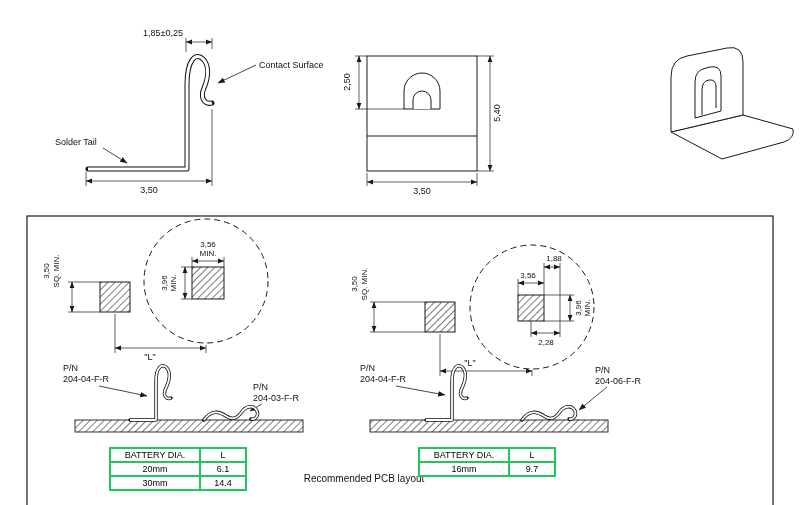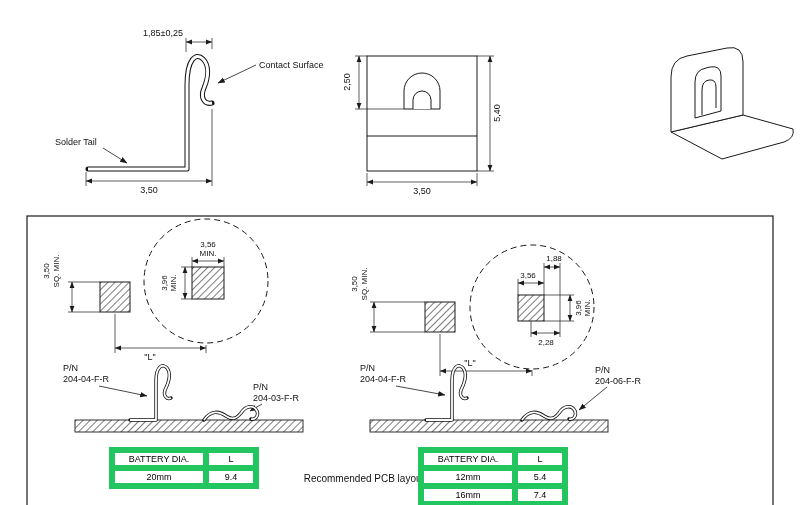--- a/index.html
+++ b/index.html
@@ -17,21 +17,21 @@
   .dim  { stroke:#1a1a1a; stroke-width:0.7; fill:none; marker-start:url(#arr); marker-end:url(#arr); }
   .lead { stroke:#1a1a1a; stroke-width:0.8; fill:none; marker-end:url(#arr); }
   .dash { stroke:#1a1a1a; stroke-width:1; fill:none; stroke-dasharray:6 4; }
   .metal-o  { stroke:#111; stroke-width:5;   fill:none; stroke-linejoin:round; stroke-linecap:round; }
   .metal-i  { stroke:#fff; stroke-width:3;   fill:none; stroke-linejoin:round; stroke-linecap:butt; }
   .metal-o2 { stroke:#111; stroke-width:3.4; fill:none; stroke-linejoin:round; stroke-linecap:round; }
   .metal-i2 { stroke:#fff; stroke-width:1.8; fill:none; stroke-linejoin:round; stroke-linecap:butt; }
   .pad  { fill:url(#hatch); stroke:#1a1a1a; stroke-width:1; }
   .pcb  { fill:url(#hatch); stroke:#1a1a1a; stroke-width:0.9; }
   .spec-table { position:absolute; border-collapse:collapse; background:#fff; font-size:9px; color:#000; }
-  .spec-table th, .spec-table td { border:6px solid #22c55e; padding:0 4px; height:12px;
+  .spec-table th, .spec-table td { border:2px solid #22c55e; padding:0 4px; height:12px;
       text-align:center; font-weight:normal; line-height:12px; white-space:nowrap; }
   .spec-table th:first-child, .spec-table td:first-child { width:80px; }
   .spec-table th:last-child,  .spec-table td:last-child  { width:36px; }
 </style>
 </head>
 <body>
 
 <div class="canvas">
 
 <svg width="800" height="505" viewBox="0 0 800 505">
@@ -243,37 +243,37 @@
 <table class="spec-table" style="left:109px; top:428px;">
   <thead>
     <tr>
       <th>BATTERY DIA.</th>
       <th>L</th>
     </tr>
   </thead>
   <tbody>
     <tr>
       <td>20mm</td>
-      <td>9.4</td>
+      <td>6.1</td>
+    </tr>
+    <tr>
+      <td>30mm</td>
+      <td>14.4</td>
     </tr>
   </tbody>
 </table>
 
 <table class="spec-table" style="left:418px; top:428px;">
   <thead>
     <tr>
       <th>BATTERY DIA.</th>
       <th>L</th>
     </tr>
   </thead>
   <tbody>
     <tr>
-      <td>12mm</td>
-      <td>5.4</td>
-    </tr>
-    <tr>
       <td>16mm</td>
-      <td>7.4</td>
+      <td>9.7</td>
     </tr>
   </tbody>
 </table>
 
 </div>
 
 </body></html>

